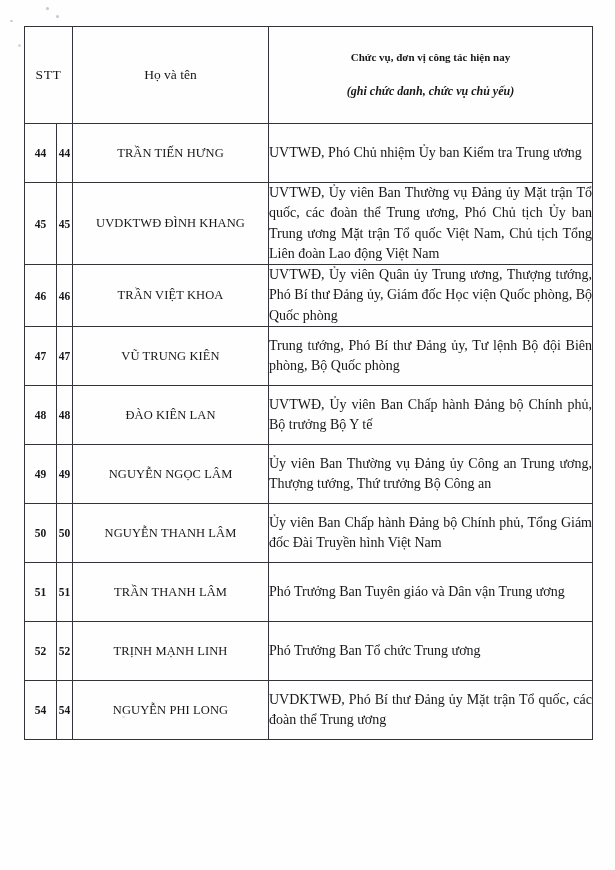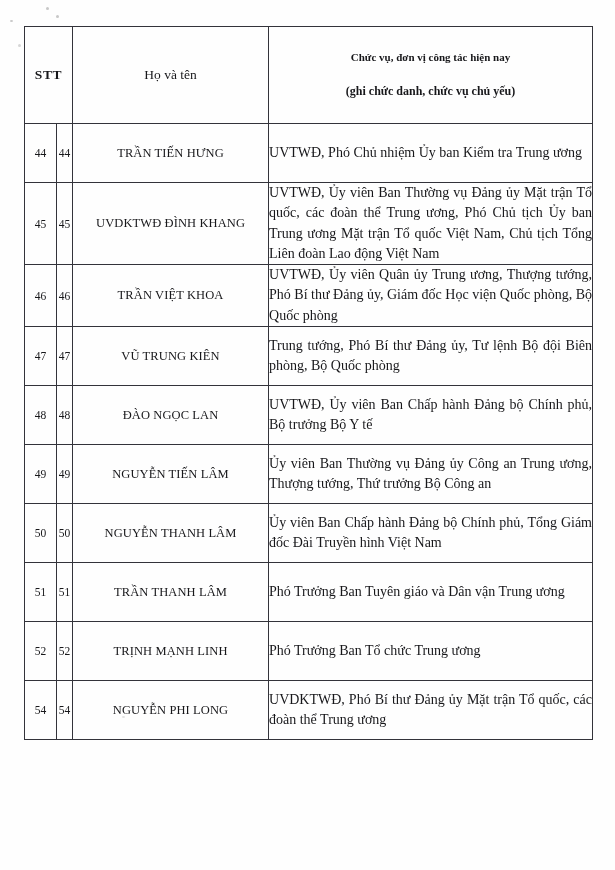--- a/index.html
+++ b/index.html
@@ -60,47 +60,49 @@
   col.c-stt-b { width: 16px; }
   col.c-name  { width: 196px; }
   col.c-role  { width: 324px; }
 
   
   .hdr-row th {
     height: 96px;
     text-align: center;
   }
   .hdr-stt {
-    font-weight: bold;
+    font-weight: normal;
     font-size: 13.5px;
     letter-spacing: .6px;
   }
   .hdr-name {
     font-weight: normal;
     font-size: 13.5px;
   }
   .hdr-role {
     padding: 0 10px;
     line-height: 1.35;
   }
   .hdr-role .main {
     display: block;
     font-weight: bold;
     font-size: 11px;
   }
   .hdr-role .sub {
     display: block;
+    font-style: italic;
     font-size: 12px;
     margin-top: 18px;
   }
 
   
   .num {
     text-align: center;
     font-size: 11.5px;
+    font-weight: bold;
   }
   .name {
     padding: 0 0 0 7px;
     font-size: 12.5px;
     letter-spacing: .1px;
     white-space: nowrap;
     text-align: center;
   }
   .role {
     padding: 3px 7px 3px 8px;
@@ -164,27 +166,27 @@
         </tr>
         <tr>
           <td class="num">47</td>
           <td class="num">47</td>
           <td class="name">VŨ TRUNG KIÊN</td>
           <td class="role">Trung tướng, Phó Bí thư Đảng ủy, Tư lệnh Bộ đội Biên phòng, Bộ Quốc phòng</td>
         </tr>
         <tr>
           <td class="num">48</td>
           <td class="num">48</td>
-          <td class="name">ĐÀO NGỌC LAN</td>
+          <td class="name">ĐÀO KIÊN LAN</td>
           <td class="role">UVTWĐ, Ủy viên Ban Chấp hành Đảng bộ Chính phủ, Bộ trưởng Bộ Y tế</td>
         </tr>
         <tr>
           <td class="num">49</td>
           <td class="num">49</td>
-          <td class="name">NGUYỄN TIẾN LÂM</td>
+          <td class="name">NGUYỄN NGỌC LÂM</td>
           <td class="role">Ủy viên Ban Thường vụ Đảng ủy Công an Trung ương, Thượng tướng, Thứ trưởng Bộ Công an</td>
         </tr>
         <tr>
           <td class="num">50</td>
           <td class="num">50</td>
           <td class="name">NGUYỄN THANH LÂM</td>
           <td class="role">Ủy viên Ban Chấp hành Đảng bộ Chính phủ, Tổng Giám đốc Đài Truyền hình Việt Nam</td>
         </tr>
         <tr>
           <td class="num">51</td>

